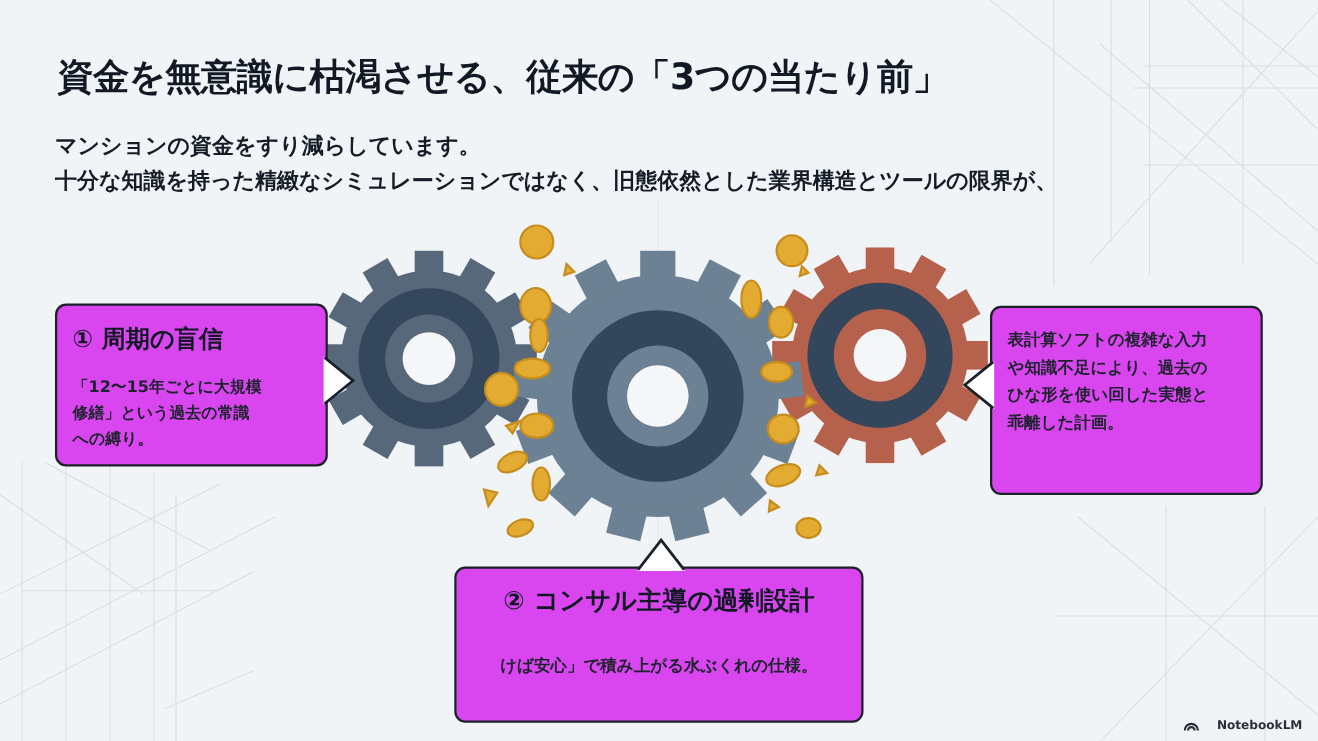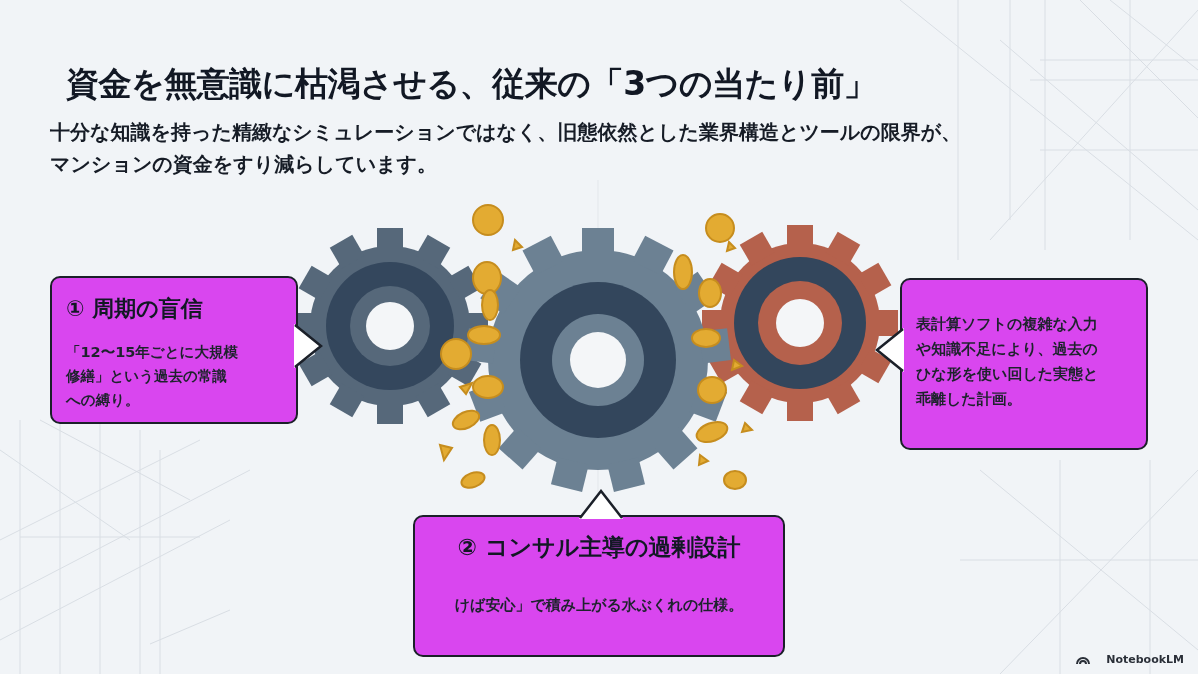--- a/index.html
+++ b/index.html
@@ -4,21 +4,21 @@
 <style>
   html, body { margin:0; padding:0; }
   body {
     width:1198px; height:674px; overflow:hidden; position:relative;
     background:#f1f4f7;
     font-family:"DejaVu Sans","Liberation Sans",sans-serif;
     color:#141a24;
   }
   .bg-lines { position:absolute; left:0; top:0; width:1198px; height:674px; z-index:0; }
   .title {
-    position:absolute; left:50px; top:46px; margin:16px;
+    position:absolute; left:50px; top:46px; margin:2px;
     font-size:33px; font-weight:bold; letter-spacing:-0.5px; color:#121824; white-space:nowrap;text-align:right;
   }
   .subtitle {
     position:absolute; left:50px; top:116px; margin:0; width:1080px;
     font-size:20px; font-weight:bold; line-height:32px; color:#161c26;
   }
   .gears { position:absolute; left:0; top:0; width:1198px; height:674px; z-index:1; }
   .callout {
     position:absolute; z-index:3; background:#d946ef;
     border:2.5px solid #1b2029; border-radius:10px; box-sizing:border-box;
@@ -27,21 +27,21 @@
   .callout p { margin:0; font-weight:bold; color:#1d232c; }
   .callout .tail { position:absolute; width:0; height:0; }
   #c1 { left:50px; top:276px; width:248px; height:148px; padding:16px 14px 0 14px; }
   #c1 h2 { font-size:22px; line-height:30px; }
   #c1 p { font-size:14.5px; line-height:24px; margin-top:16px; }
   #c2 { left:413px; top:515px; width:372px; height:142px; padding:14px 0 0 0; text-align:center; }
   #c2 h2 { font-size:23px; line-height:32px; }
   #c2 p { font-size:15px; line-height:24px; margin-top:6px; }
   #c3 { left:900px; top:278px; width:248px; height:172px; padding:16px 12px 0 14px; }
   #c3 h2 { font-size:22px; line-height:32px; }
-  #c3 p { font-size:15px; line-height:25px; margin-top:17px;font-family:Liberation Mono, monospace; }
+  #c3 p { font-size:15px; line-height:25px; margin-top:1px; }
   .badge {
     position:absolute; right:14px; bottom:8px; z-index:4;
     font-size:11px; font-weight:bold; color:#2a2f38; display:flex; align-items:center; gap:16px;
   }
 </style>
 </head>
 <body>
 
 <svg class="bg-lines" viewBox="0 0 1198 674">
   <g stroke="#d9dee4" stroke-width="1" fill="none">
@@ -77,22 +77,22 @@
     <line x1="1060" y1="460" x2="1060" y2="674"></line>
       <line x1="1150" y1="460" x2="1150" y2="674"></line>
     <line x1="960" y1="560" x2="1198" y2="560"></line>
 
     <line x1="598" y1="180" x2="598" y2="520" stroke="#e3e7eb"></line>
   </g>
 </svg>
 
 <h1 class="title">資金を無意識に枯渇させる、従来の「3つの当たり前」</h1>
 <div class="subtitle">
+  <div>マンションの資金をすり減らしています。</div>
   <div>十分な知識を持った精緻なシミュレーションではなく、旧態依然とした業界構造とツールの限界が、</div>
-  <div>マンションの資金をすり減らしています。</div>
 </div>
 
 <svg class="gears" viewBox="0 0 1198 674">
   <defs>
     <g id="gear12">
       <circle r="78"></circle>
       <g id="teeth">
         <rect x="-13" y="-96" width="26" height="24" rx="2"></rect>
       </g>
     </g>

